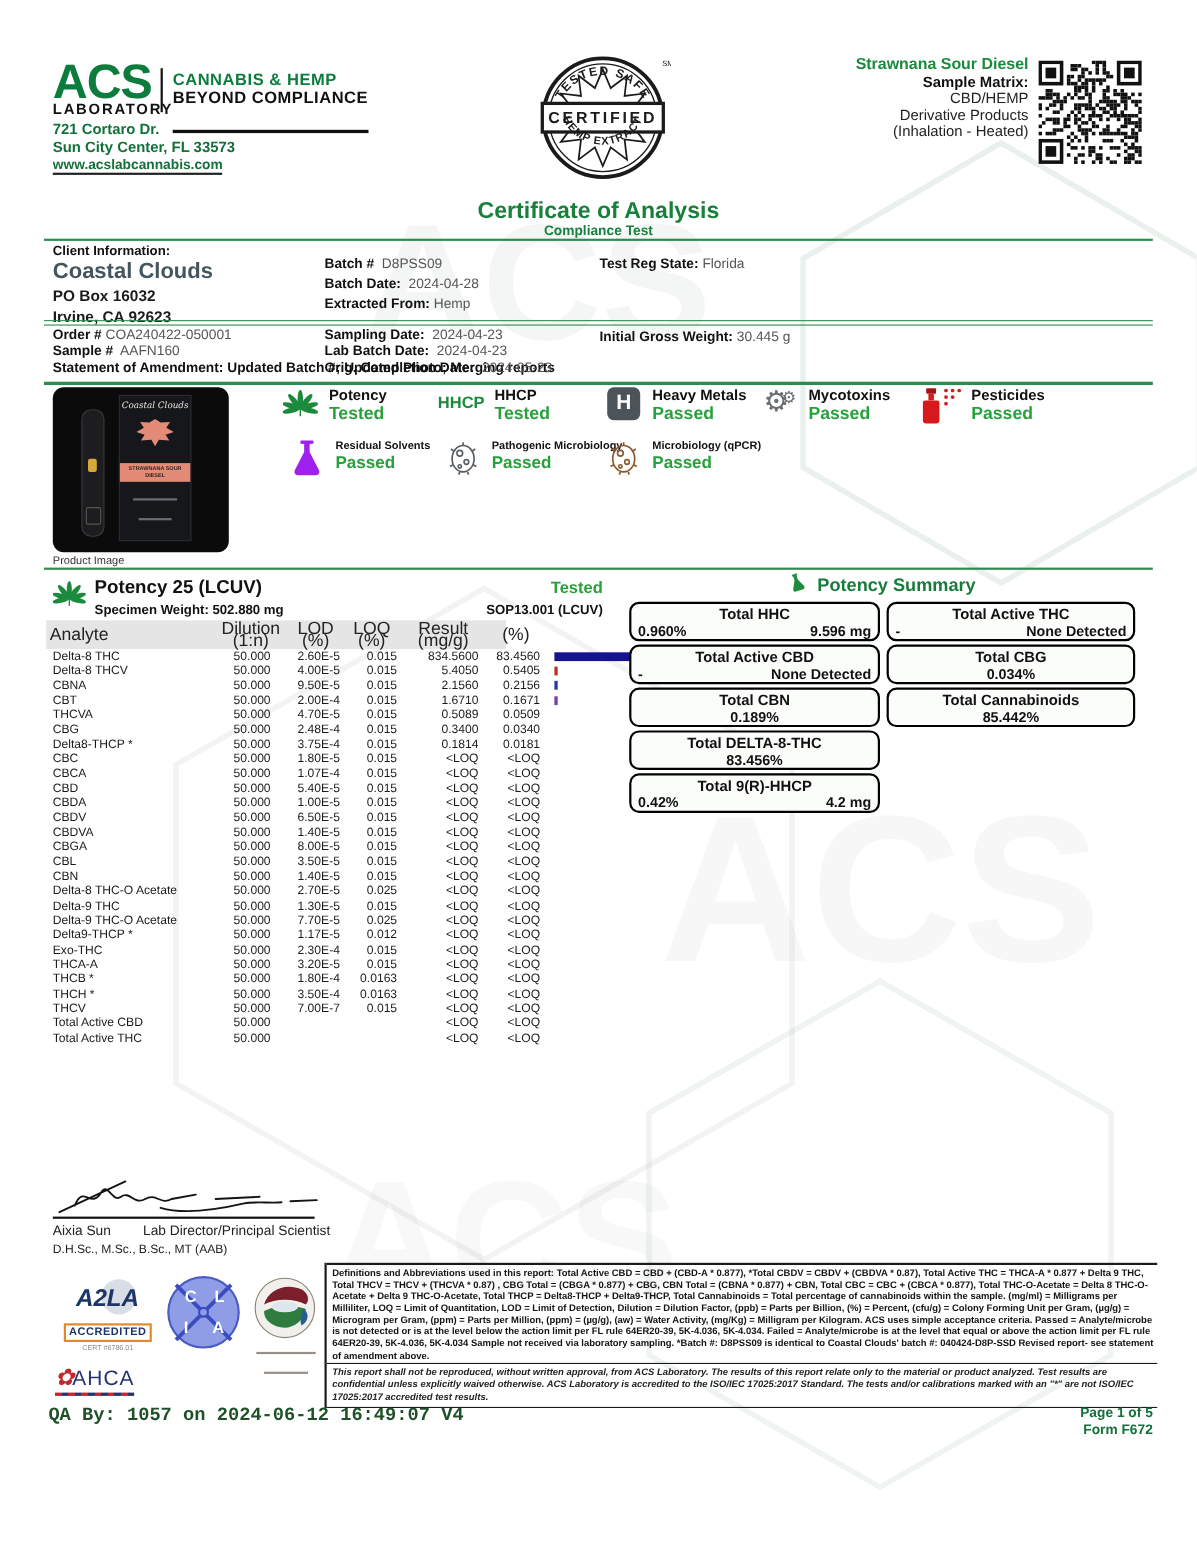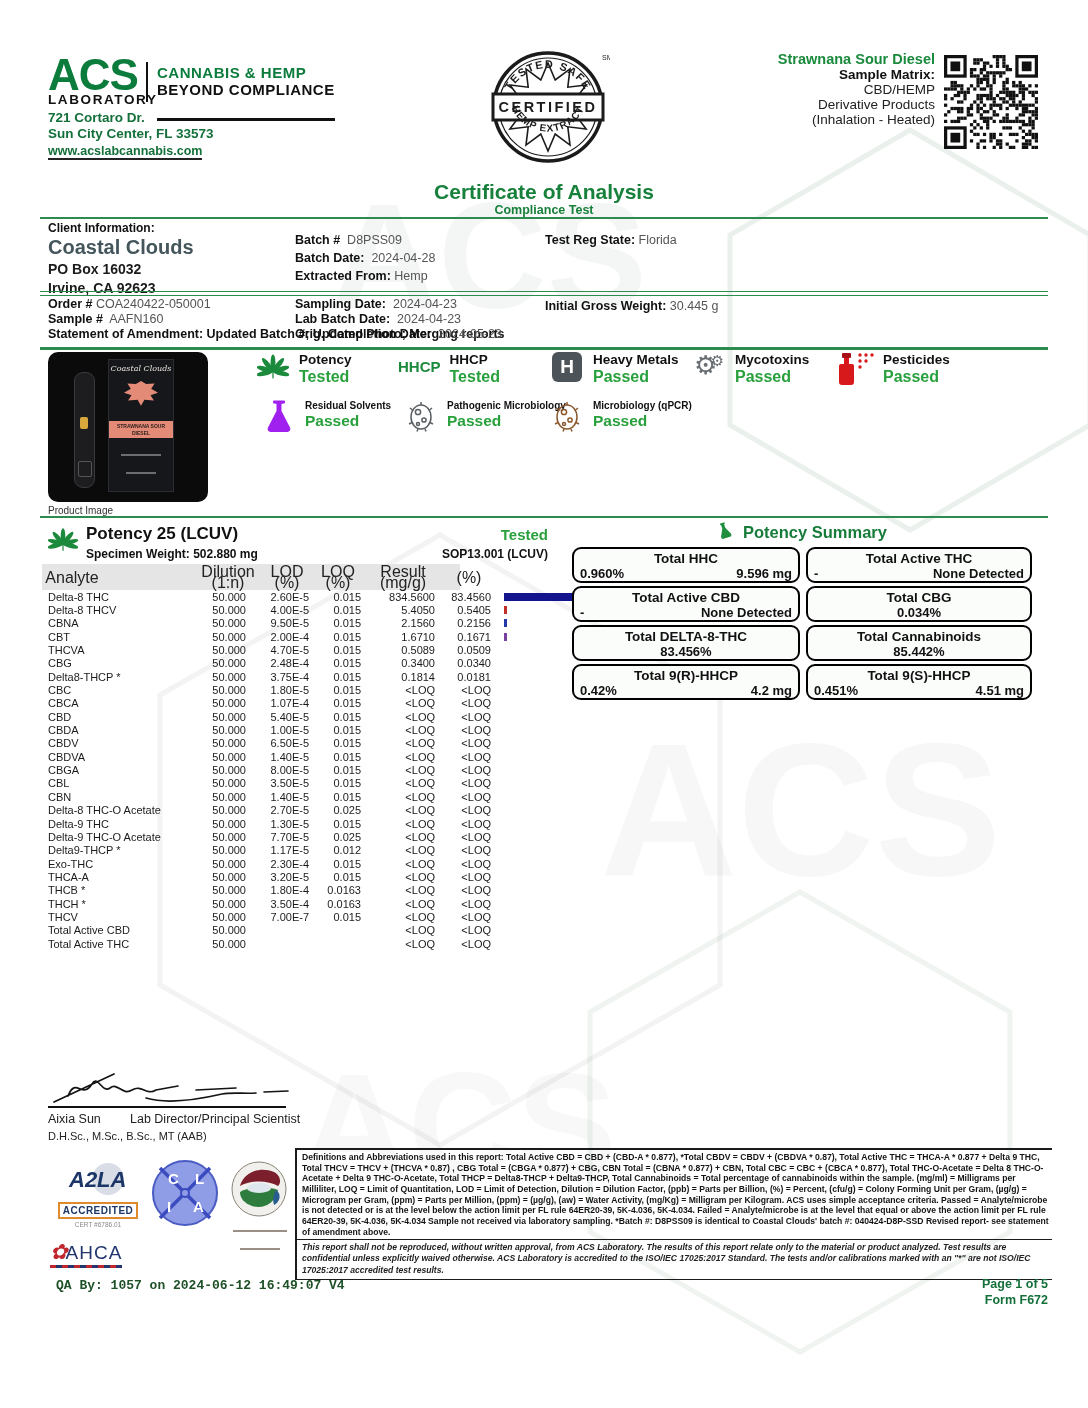--- a/index.html
+++ b/index.html
@@ -97,21 +97,21 @@
   .a2la{position:absolute;left:52px;top:1162px;width:92px;text-align:center;}
   .a2la .accr{border:2px solid #e08a2e;font-size:10px;font-weight:bold;color:#1c3667;padding:1px 3px;display:inline-block;letter-spacing:0.5px;}
   .a2la .cert{font-size:6.5px;color:#8a8a8a;margin-top:2px;}
   .ahca{position:absolute;left:50px;top:1240px;}
   .ahca .t{font-size:19px;font-weight:normal;color:#23356e;letter-spacing:1px;}
   .ahca .r{color:#c0262c;font-family:"DejaVu Serif",serif;font-style:italic;font-size:21px;margin-right:-2px;}
   .ahca .bar{height:3px;background:repeating-linear-gradient(90deg,#c0262c 0 6px,#23356e 6px 12px);margin-top:1px;}
   .assoc-cap{position:absolute;left:228px;top:1218px;width:64px;text-align:center;}
   .assoc-cap i{display:inline-block;width:54px;height:2.5px;background:#9a8f86;margin-top:2px;}
   
-  .qa{position:absolute;left:56px;top:1278px;font-family:"Liberation Mono",monospace;font-weight:bold;font-size:13px;color:#1e5128;}
+  .qa{position:absolute;left:44px;top:1278px;font-family:"Liberation Mono",monospace;font-weight:bold;font-size:17px;color:#1e5128;}
   .pageinfo{position:absolute;right:40px;top:1276px;text-align:right;font-weight:bold;font-size:12.5px;color:#14703a;line-height:16px;}
 </style>
 </head>
 <body>
 
 <div class="page">
 
   <div class="wm" style="left:330px;top:170px;font-size:150px;">ACS</div>
   <div class="wm" style="left:600px;top:700px;font-size:190px;color:rgba(150,150,150,0.08);">ACS</div>
   <div class="wm" style="left:300px;top:1040px;font-size:150px;color:rgba(150,168,155,0.08);">ACS</div>
@@ -948,20 +948,26 @@
           </div>
         </div>
         <div class="scard">
           <div class="ct">Total Active CBD</div>
           <div class="vals">
             <span>-</span>
             <span>None Detected</span>
           </div>
         </div>
         <div class="scard">
+          <div class="ct">Total CBN</div>
+          <div class="vals c">
+            <span>0.189%</span>
+          </div>
+        </div>
+        <div class="scard">
           <div class="ct">Total DELTA-8-THC</div>
           <div class="vals c">
             <span>83.456%</span>
           </div>
         </div>
         <div class="scard">
           <div class="ct">Total 9(R)-HHCP</div>
           <div class="vals">
             <span>0.42%</span>
             <span>4.2 mg</span>
@@ -979,27 +985,20 @@
         <div class="scard">
           <div class="ct">Total CBG</div>
           <div class="vals c">
             <span>0.034%</span>
           </div>
         </div>
         <div class="scard">
           <div class="ct">Total Cannabinoids</div>
           <div class="vals c">
             <span>85.442%</span>
-          </div>
-        </div>
-        <div class="scard">
-          <div class="ct">Total 9(S)-HHCP</div>
-          <div class="vals">
-            <span>0.451%</span>
-            <span>4.51 mg</span>
           </div>
         </div>
       </div>
   </div>
 
   <svg class="abs" style="left:50px;top:1068px;" width="250" height="40" viewBox="0 0 250 40">
     <path d="M4 34 L64 6 M18 28 C26 8 32 32 42 16 C48 6 52 26 60 20 C68 14 72 28 82 22 C92 16 96 28 106 22 L128 18 M96 30 C116 36 146 32 172 26 C182 24 196 26 206 25 M146 22 L186 20 M214 24 L238 23" stroke="#141414" stroke-width="1.7" fill="none" stroke-linecap="round"></path>
   </svg>
   <div class="sig-line"></div>
   <div class="sig-name">Aixia Sun</div>

